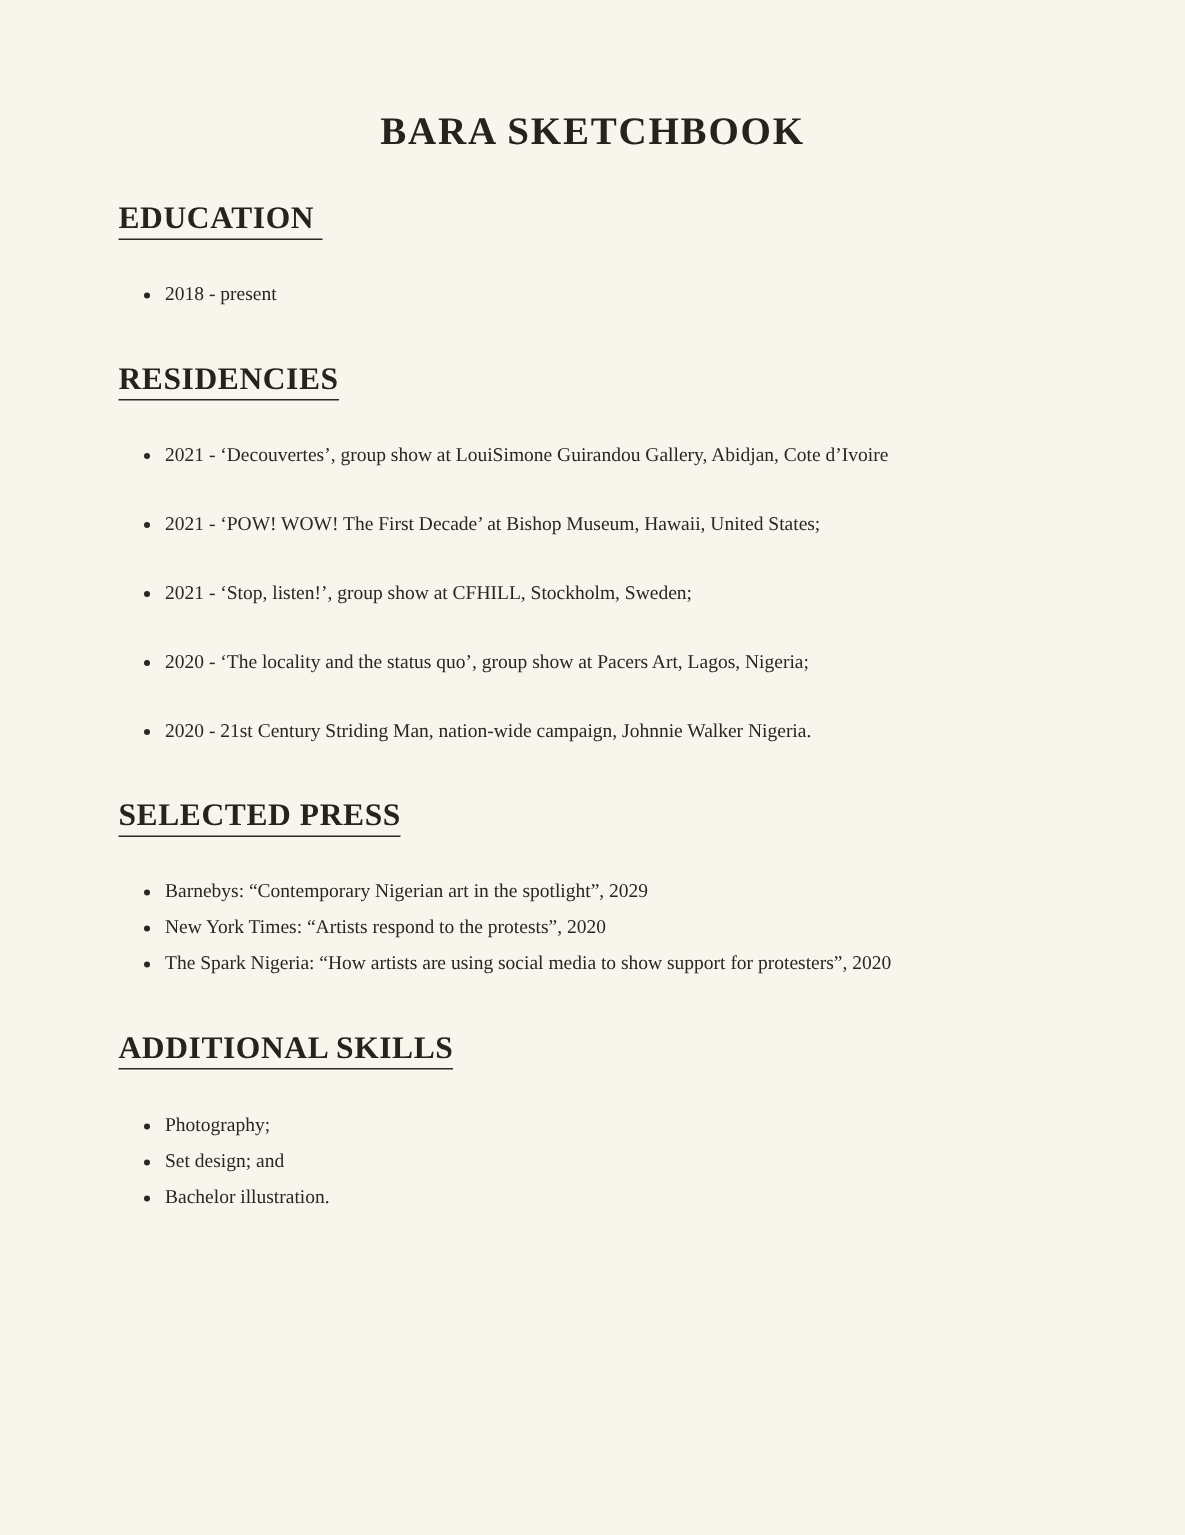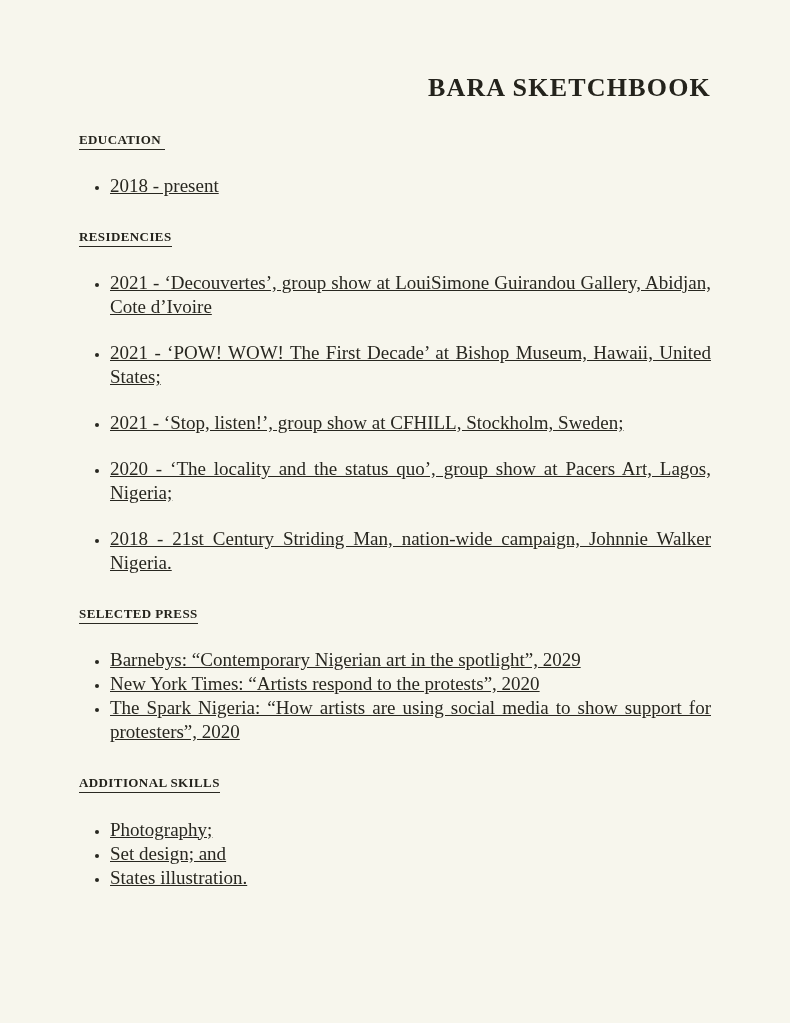--- a/index.html
+++ b/index.html
@@ -17,43 +17,42 @@
     color: #282720;
     font-family: "Liberation Serif", "DejaVu Serif", serif;
     overflow: hidden;
   }
   .doc-title {
     margin: 0 0 29px 0;
     font-size: 26px;
     font-weight: 700;
     line-height: 1.1;
     letter-spacing: 1.2px;
-    text-align: right;
+    text-align: center;
     color: #24231c;
   }
   .section-heading {
     margin: 0;
-    font-size: 13px;
+    font-size: 21px;
     font-weight: 700;
     letter-spacing: 0.4px;
     line-height: 1.25;
     color: #24231c;
   }
   .section-heading .underlined {
     border-bottom: 1.5px solid #2a2922;
     padding-bottom: 2px;
     white-space: pre; 
   }
   ul.item-list {
     margin: 26px 0 31px 0;
     padding: 0 0 0 31px;
-    font-size: 19px;
+    font-size: 13px;
     line-height: 24px;
     text-align: justify;
-    text-decoration: underline;
   }
   ul.item-list li {
     padding-left: 0;
   }
   ul.item-list li::marker {
     font-size: 14px;
   }
   ul.spaced li {
     margin-bottom: 22px;
   }
@@ -75,36 +74,36 @@
     </ul>
   </section>
 
   <section>
     <h2 class="section-heading"><span class="underlined">RESIDENCIES</span></h2>
     <ul class="item-list spaced">
       <li>2021 - ‘Decouvertes’, group show at LouiSimone Guirandou Gallery, Abidjan, Cote d’Ivoire</li>
       <li>2021 - ‘POW! WOW! The First Decade’ at Bishop Museum, Hawaii, United States;</li>
       <li>2021 - ‘Stop, listen!’, group show at CFHILL, Stockholm, Sweden;</li>
       <li>2020 - ‘The locality and the status quo’, group show at Pacers Art, Lagos, Nigeria;</li>
-      <li>2018 - 21st Century Striding Man, nation-wide campaign, Johnnie Walker Nigeria.</li>
+      <li>2020 - 21st Century Striding Man, nation-wide campaign, Johnnie Walker Nigeria.</li>
     </ul>
   </section>
 
 
   <section>
     <h2 class="section-heading"><span class="underlined">SELECTED PRESS</span></h2>
     <ul class="item-list">
       <li>Barnebys: “Contemporary Nigerian art in the spotlight”, 2029</li>
       <li>New York Times: “Artists respond to the protests”, 2020</li>
       <li>The Spark Nigeria: “How artists are using social media to show support for protesters”, 2020</li>
     </ul>
   </section>
 
   <section>
     <h2 class="section-heading"><span class="underlined">ADDITIONAL SKILLS</span></h2>
     <ul class="item-list">
       <li>Photography;</li>
       <li>Set design; and</li>
-      <li>States illustration.</li>
+      <li>Bachelor illustration.</li>
     </ul>
   </section>
 
 </div>
 
 </body></html>

